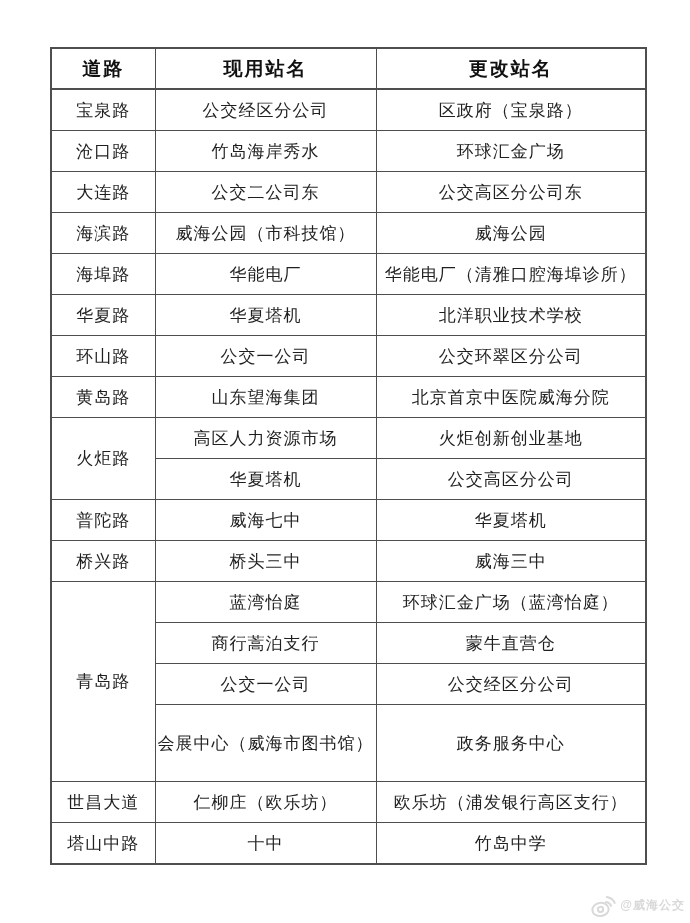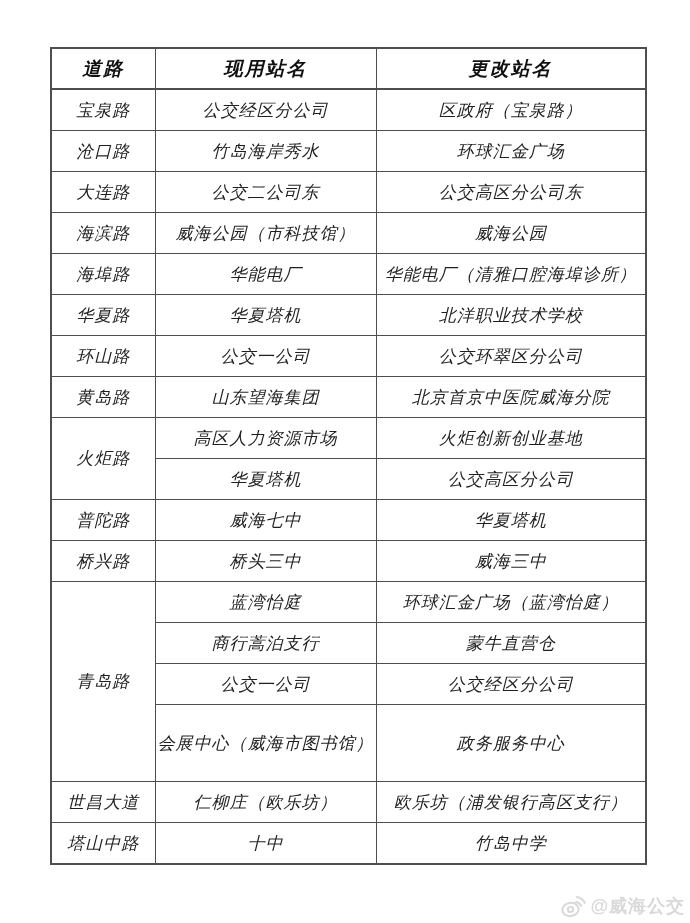--- a/index.html
+++ b/index.html
@@ -13,21 +13,20 @@
     background: #ffffff;
     overflow: hidden;
     font-family: "Liberation Serif", "DejaVu Serif", serif;
     color: #1f1f1f;
   }
   .table-wrap {
     position: absolute;
     left: 50px;
     top: 47px;
     width: 595px;
-    font-style: italic;
   }
   table.rename-table {
     width: 595px;
     border-collapse: collapse;
     table-layout: fixed;
     border: 2px solid #4e4e4e;
   }
   table.rename-table th,
   table.rename-table td {
     border: 1px solid #4e4e4e;
@@ -66,21 +65,21 @@
   .watermark {
     position: absolute;
     right: 5px;
     bottom: 5px;
     display: flex;
     align-items: center;
     gap: 3px;
     color: #d9d9d9;
     font-family: "Liberation Sans", "DejaVu Sans", sans-serif;
     font-weight: bold;
-    font-size: 18px;
+    font-size: 12px;
     letter-spacing: 1px;
     user-select: none;
   }
   .watermark .wicon {
     display: inline-block;
     transform: rotate(-8deg);
     line-height: 0;
   }
 </style>
 </head>

